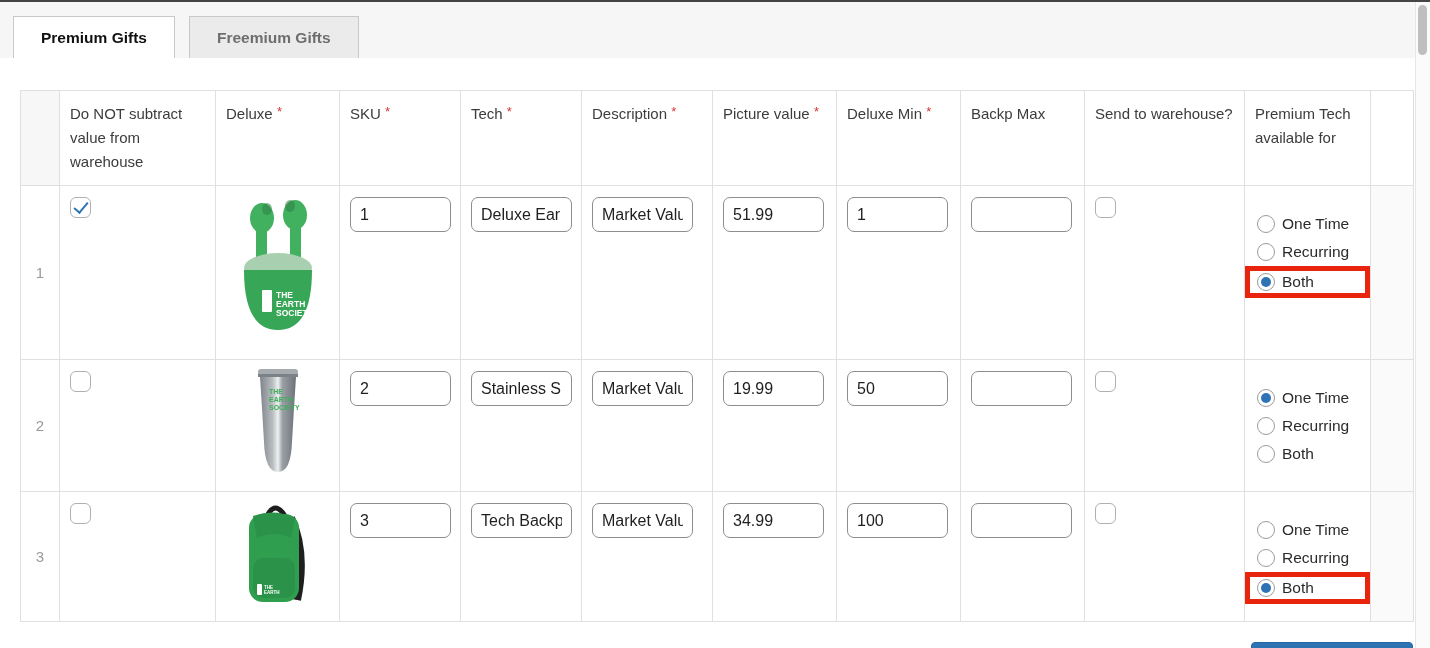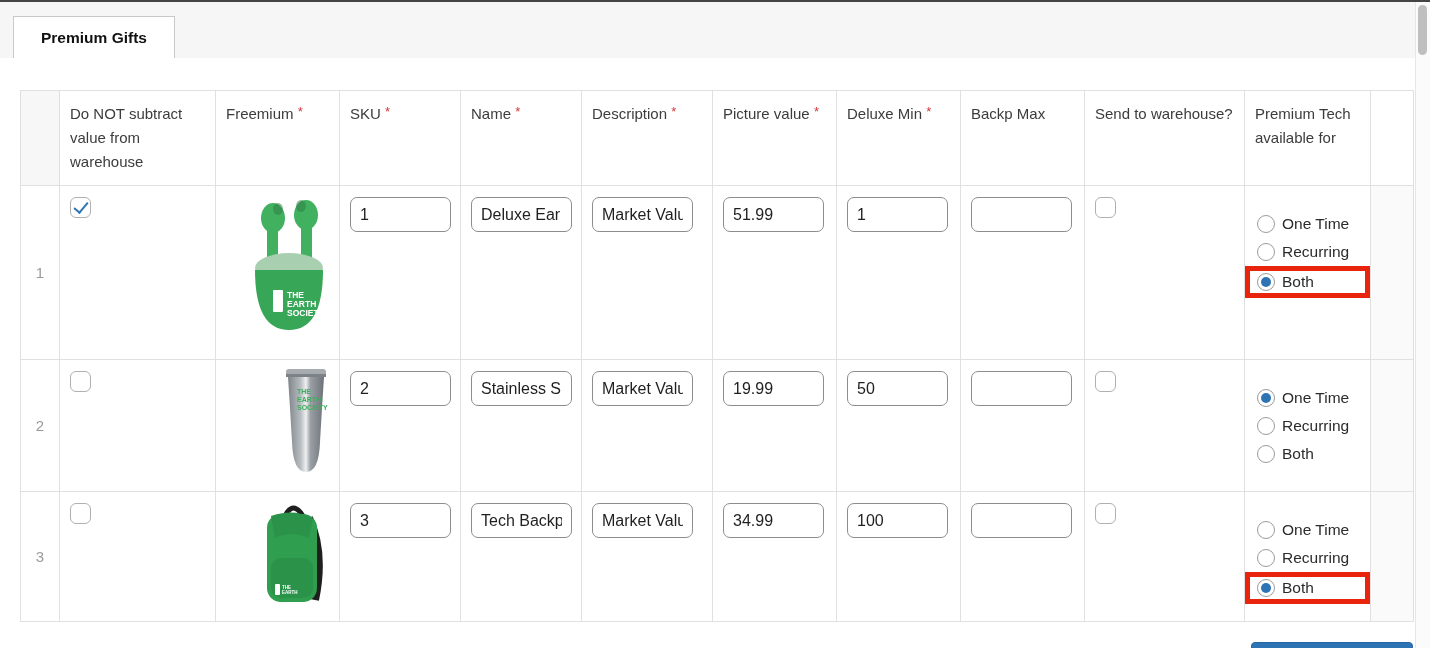--- a/index.html
+++ b/index.html
@@ -23,21 +23,21 @@
 
   .table-wrap { margin:32px 0 0 20px; }
   table.gifts { border-collapse:collapse; table-layout:fixed; width:1393px; border:1px solid #cfcfcf; }
   th, td { border:1px solid #e0e0e0; vertical-align:top; padding:11px 10px; text-align:left; }
   th { font-weight:normal; font-size:15px; color:#3c3c3c; line-height:1.6; height:92px; background:#fff; }
   .req { color:#d63638; font-size:13px; vertical-align:top; }
   td.gutter, th.gutter { background:#f7f7f7; }
   td.gutter { text-align:center; vertical-align:middle; color:#9a9a9a; font-size:15px; }
   tr.datarow td { height:124px; background:#ffffff; }
   tr.datarow td.lastcol { background:#fafafa; }
-  td.piccell { text-align:right; padding-top:8px; }
+  td.piccell { text-align:center; padding-top:8px; }
 
   input.txt {
     width:101px; height:35px; border:1.5px solid #8d8d8d; border-radius:7px;
     font-family:"Liberation Sans",sans-serif; font-size:16px; color:#1f1f1f;
     padding:0 9px; background:#fff; outline:none;
   }
   input.cb {
     appearance:none; -webkit-appearance:none; width:21px; height:21px; margin:0;
     border:1.5px solid #b0b0b0; border-radius:6px; background:#fff; position:relative; cursor:pointer;
   }
@@ -77,20 +77,21 @@
   }
   svg text { font-family:"Liberation Sans",sans-serif; }
 </style>
 </head>
 <body>
 
 <div class="top-edge"></div>
 
 <div class="tab-strip">
   <div class="tab active">Premium Gifts</div>
+  <div class="tab inactive">Freemium Gifts</div>
 </div>
 
 <div class="table-wrap">
   <table class="gifts">
     <colgroup>
       <col style="width:39px">
         <col style="width:156px">
         <col style="width:124px">
         <col style="width:121px">
       <col style="width:121px">
@@ -99,23 +100,23 @@
         <col style="width:124px">
       <col style="width:124px">
         <col style="width:160px">
         <col style="width:126px">
         <col style="width:43px">
     </colgroup>
     <thead>
       <tr>
         <th class="gutter"></th>
         <th><span>Do NOT subtract value from warehouse</span></th>
-        <th><span>Freemium</span> <span class="req">*</span></th>
+        <th><span>Deluxe</span> <span class="req">*</span></th>
         <th><span>SKU</span> <span class="req">*</span></th>
-        <th><span>Name</span> <span class="req">*</span></th>
+        <th><span>Tech</span> <span class="req">*</span></th>
         <th><span>Description</span> <span class="req">*</span></th>
         <th><span>Picture value</span> <span class="req">*</span></th>
         <th><span>Deluxe Min</span> <span class="req">*</span></th>
         <th><span>Backp Max</span></th>
         <th><span>Send to warehouse?</span></th>
         <th><span>Premium Tech available for</span></th>
         <th></th>
       </tr>
     </thead>
     <tbody>

